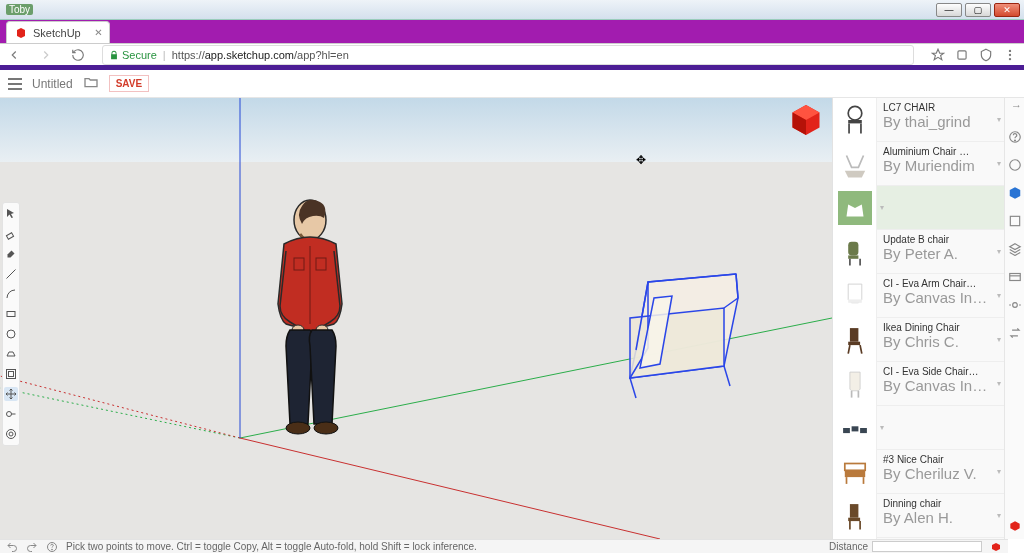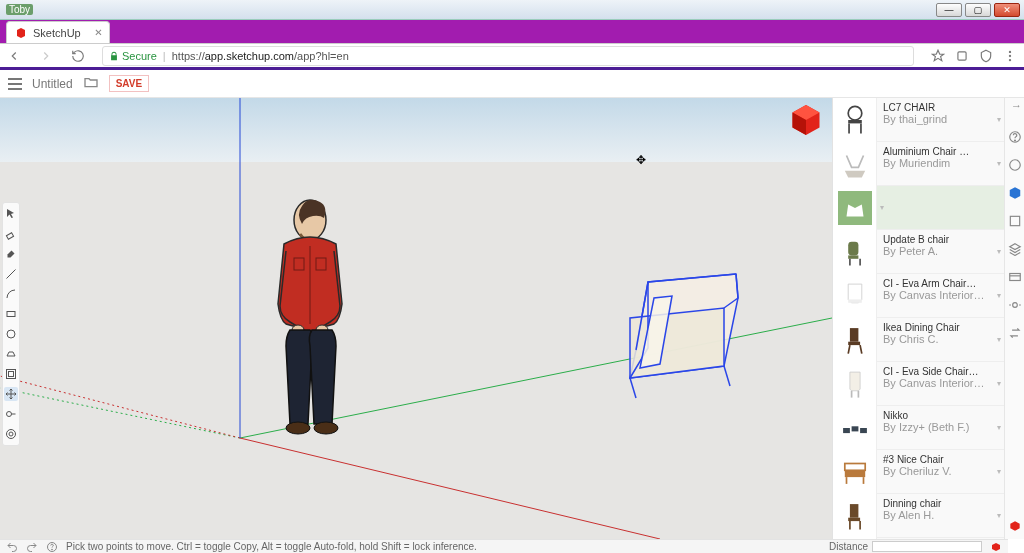--- a/index.html
+++ b/index.html
@@ -6,21 +6,21 @@
   html, body { width: 1024px; height: 553px; overflow: hidden; background:#fff;}
   
   .titlebar { height:20px; background:linear-gradient(#eef3f8,#d4e0ed); display:flex; align-items:center; font-size:10px; justify-content:flex-end; padding:0 4px; border-bottom:1px solid #9cb; position:relative;}
   .titlebar .title-left {position:absolute; left:6px; display:flex; gap:4px; }
   .titlebar .title-left .user {font-size:10px; color:#fff; background:#6b9e6b; padding:0 3px; border-radius:2px;}
   .win-btn { width:26px; height:14px; margin-left:3px; border:1px solid #888; border-radius:2px; display:flex; align-items:center; justify-content:center; font-size:9px; background:linear-gradient(#fefefe,#d8d8d8);}
   .win-close {background:linear-gradient(#f08f7a,#d34a2f); color:#fff; border-color:#9a2410;}
   .tabstrip { height:24px; background:#a21caf; display:flex; align-items:flex-end; padding-left:6px; border-bottom:1px solid #ccc;}
   .tab { background:#fff; border:1px solid #ccc; border-bottom:none; border-radius:4px 4px 0 0; height:22px; padding:0 28px 0 8px; display:flex; align-items:center; gap:6px; font-size:11px; color:#444; position:relative;}
   .tab .close {position:absolute; right:6px; color:#888; font-size:10px;}
-  .addressbar { height:26px; background:#fff; border-bottom:3px solid #4c1d95; display:flex; align-items:center; padding:0 6px; gap:16px;}
+  .addressbar { height:26px; background:#fff; border-bottom:5px solid #4c1d95; display:flex; align-items:center; padding:0 6px; gap:16px;}
   .nav-ico {width:16px; height:16px; color:#7a7a7a; display:flex; align-items:center; justify-content:center;}
   .nav-ico svg{width:14px;height:14px;}
   .url-box{ flex:1; height:20px; border:1px solid #ddd; border-radius:3px; display:flex; align-items:center; padding:0 6px; font-size:11px; color:#333; gap:6px;}
   .secure{color:#28933f; display:flex; align-items:center; gap:3px; font-size:11px;}
   .url-text{color:#555;}
   .url-text .dom{color:#222;}
   .addr-right{display:flex;gap:8px;align-items:center;}
   
   .appbar{ height:28px; display:flex; align-items:center; gap:10px; padding:0 8px; border-bottom:1px solid #e6e6e6; font-size:12px; color:#777;}
   .appbar .save{ background:#fff; border:1px solid #f2c1c1; color:#d23c2a; font-size:10px; font-weight:bold; padding:2px 6px; border-radius:0;}
@@ -39,21 +39,21 @@
   .su-logo{position:absolute;right:8px;top:4px;width:36px;height:36px;z-index:5;}
   
   .panel{ width:172px; background:#f9f9f9; border-left:1px solid #e2e2e2; overflow:hidden;}
   .warehouse-list{height:100%;overflow:hidden;}
   .wh-item{height:44px;display:flex;border-bottom:1px solid #eee;}
   .wh-item.sel{background:#e6efe3;}
   .wh-thumb{width:44px;height:44px;background:#fff;display:flex;align-items:center;justify-content:center;border-right:1px solid #eee;}
   .wh-thumb svg{width:34px;height:34px;}
   .wh-info{flex:1;padding:4px 6px;overflow:hidden;}
   .wh-info .t{font-size:10px;color:#333;white-space:nowrap;overflow:hidden;text-overflow:ellipsis;}
-  .wh-info .a{font-size:11px;color:#999;white-space:nowrap;overflow:hidden;text-overflow:ellipsis;}
+  .wh-info .a{font-size:15px;color:#999;white-space:nowrap;overflow:hidden;text-overflow:ellipsis;}
   .wh-toggle{width:10px;display:flex;align-items:center;justify-content:center;color:#bbb;font-size:8px;}
   
   .rail{width:20px;background:#fafafa;border-left:1px solid #e6e6e6;display:flex;flex-direction:column;align-items:center;gap:14px;padding-top:32px;}
   .rail .r{width:14px;height:14px;color:#888;}
   .rail .r svg{width:14px;height:14px;}
   .rail .r.accent{color:#2974d4;}
   .rail-arrow{position:absolute;top:0;right:2px;color:#888;font-size:11px;}
   
   .status{ position:absolute; bottom:0; left:0; right:16px; height:14px; background:#f5f5f5; border-top:1px solid #e3e3e3; display:flex; align-items:center; font-size:10px; color:#666; padding:0 6px; gap:8px;}
   .status .msg{flex:0 0 auto;}
@@ -379,24 +379,20 @@
         <div class="wh-item">
           <div class="wh-thumb">
             <svg viewBox="0 0 40 40">
               <g fill="#3a4653">
                 <rect x="6" y="20" width="8" height="6"></rect>
                 <rect x="16" y="18" width="8" height="6"></rect>
                 <rect x="26" y="20" width="8" height="6"></rect>
               </g>
             </svg>
           </div>
-          <div class="wh-info">
-            <div class="t">Nikko</div>
-            <div class="a">By Izzy+ (Beth F.)</div>
-          </div>
           <div class="wh-toggle">▾</div>
         </div>
         <div class="wh-item">
           <div class="wh-thumb">
             <svg viewBox="0 0 40 40">
               <rect x="8" y="18" width="24" height="8" fill="#b97a3c"></rect>
               <rect x="8" y="10" width="24" height="8" fill="none" stroke="#b97a3c" stroke-width="2"></rect>
               <line x1="10" y1="26" x2="10" y2="34" stroke="#b97a3c" stroke-width="2"></line>
               <line x1="30" y1="26" x2="30" y2="34" stroke="#b97a3c" stroke-width="2"></line>
             </svg>

